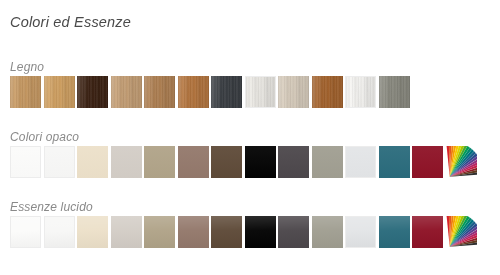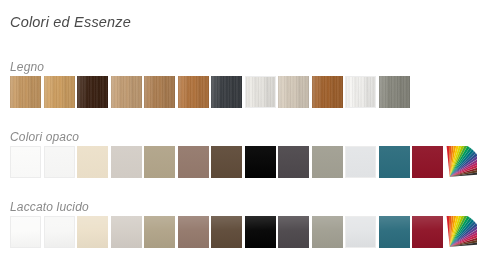--- a/index.html
+++ b/index.html
@@ -180,21 +180,21 @@
             <path d="M 12 96 L 115.54915576457908 53.32011784876932 L 118.55571897356057 61.50538079602003 Z" fill="#c41e47"></path>
             <path d="M 12 96 L 118.63849198711954 61.76212584413217 L 120.97892140685755 70.16214619984925 Z" fill="#8c1c24"></path>
             <path d="M 12 96 L 121.04083712179396 70.42470254760656 L 122.7000551370374 78.98536533871848 Z" fill="#5f3a1e"></path>
             <path d="M 12 96 L 122.74071467726465 79.25204153430451 L 123.70803220222415 87.9181968901208 Z" fill="#2f2f2f"></path>
           </svg>
         </div>
       </div>
   </div>
 
   <div class="section" id="section-2" style="top: 200px;">
-    <div class="section-label" style="color: rgb(138, 138, 138);">Laccato lucido</div>
+    <div class="section-label" style="color: rgb(138, 138, 138);">Essenze lucido</div>
     <div class="swatch-row" id="row-2" style="top: 16px;">
         <div class="swatch gloss light-edge" style="background: rgb(251, 251, 250);"></div>
         <div class="swatch gloss light-edge" style="background: rgb(247, 247, 246);"></div>
         <div class="swatch gloss" style="background: rgb(236, 224, 201);"></div>
         <div class="swatch gloss" style="background: rgb(211, 205, 198);"></div>
         <div class="swatch gloss" style="background: rgb(176, 163, 136);"></div>
         <div class="swatch gloss" style="background: rgb(147, 120, 107);"></div>
         <div class="swatch gloss" style="background: rgb(94, 74, 56);"></div>
         <div class="swatch gloss" style="background: rgb(3, 3, 3);"></div>
         <div class="swatch gloss" style="background: rgb(76, 71, 75);"></div>

